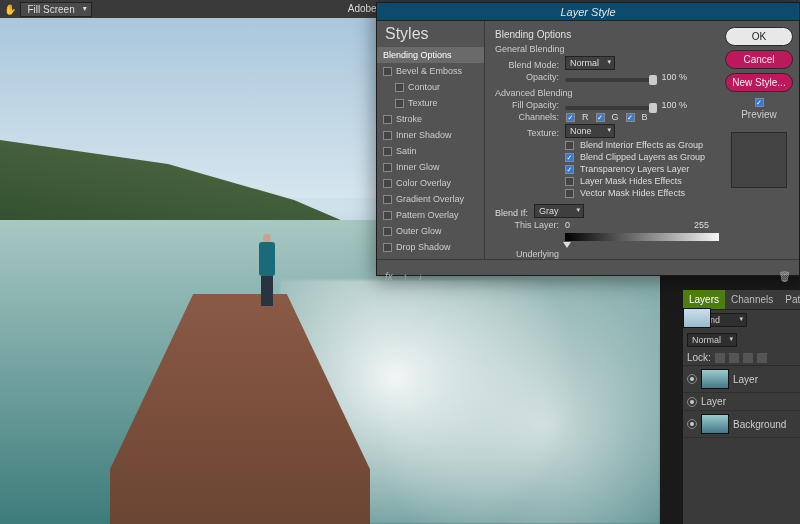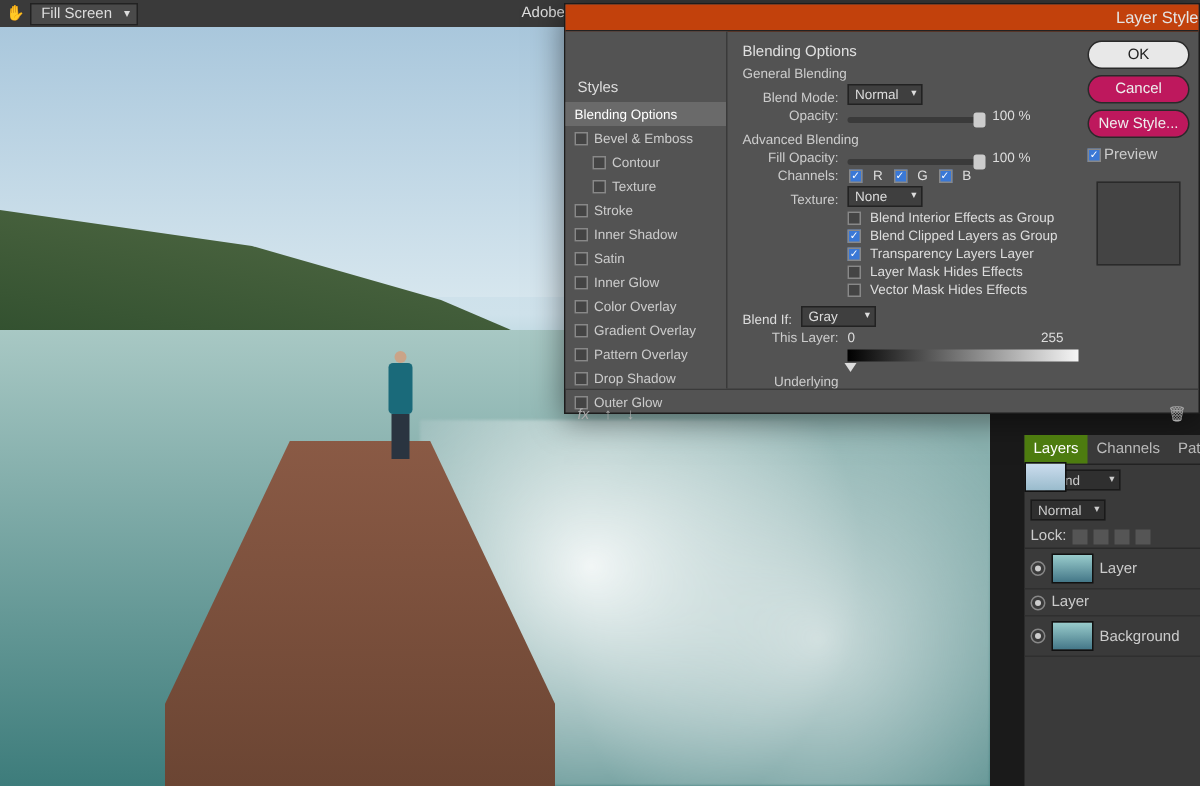--- a/index.html
+++ b/index.html
@@ -14,24 +14,24 @@
   .person .body{width:16px;height:34px;background:#1a6a7a;margin:0 auto;border-radius:3px;}
   .person .legs{width:12px;height:30px;background:#2a3440;margin:0 auto;}
   .clouds{position:absolute;top:280px;right:0;width:380px;height:244px;background:radial-gradient(circle at 30% 40%,rgba(255,255,255,.9),rgba(140,175,175,.3) 60%),radial-gradient(circle at 70% 60%,rgba(255,255,255,.85),rgba(120,165,165,.2) 55%);filter:blur(1px);}
   .topbar { position:absolute; top:0; left:0; width:800px; height:18px; background:#3a3a3a; text-align:center; line-height:18px; color:#ddd; font-size:10px;}
   .optbar { position:absolute; top:0; left:0; height:18px; display:flex; align-items:center; gap:4px; padding-left:4px;}
   .dropdown{background:#4a4a4a;border:1px solid #222;padding:1px 16px 1px 6px;font-size:10px;color:#ddd;position:relative;}
   .dropdown::after{content:"▾";position:absolute;right:4px;top:1px;font-size:8px;}
 
   
   .dialog { position:absolute; top:2px; left:376px; width:424px; height:274px; background:#535353; border:1px solid #1c1c1c; box-shadow:0 4px 20px rgba(0,0,0,.5);}
-  .dlg-titlebar{height:18px;background:#c2410c;text-align:right;line-height:18px;font-size:11px;color:#e4e4e4;border-bottom:1px solid #222;}
+  .dlg-titlebar{height:18px;background:#0c4a6e;text-align:center;line-height:18px;font-size:11px;color:#e4e4e4;border-bottom:1px solid #222;font-style:italic;}
   .dlg-body{display:flex;height:238px;}
   .styles-col{width:108px;background:#535353;border-right:1px solid #3a3a3a;}
-  .styles-hdr{padding:4px 8px;font-size:10px;color:#ddd;margin-top:28px;}
+  .styles-hdr{padding:4px 8px;font-size:16px;color:#ddd;}
   .style-row{display:flex;align-items:center;gap:4px;padding:3px 6px;font-size:9px;color:#ccc;cursor:default;}
   .style-row.selected{background:#6a6a6a;color:#fff;}
   .style-row.sub{padding-left:18px;}
   .cb{width:9px;height:9px;border:1px solid #888;background:#444;display:inline-block;}
   .cb.on{background:#3a78d6;}
   .cb.on::after{content:"✓";color:#fff;font-size:7px;display:block;line-height:7px;text-align:center;}
   .center-col{flex:1;padding:6px 10px;font-size:9px;color:#ddd;overflow:hidden;}
   .sect{font-size:10px;margin:2px 0 4px;color:#e0e0e0;}
   .row{display:flex;align-items:flex-end;gap:6px;margin:2px 0;}
   .lbl{width:64px;text-align:right;color:#ccc;}
@@ -41,21 +41,21 @@
   .slider .thumb{position:absolute;top:-3px;width:8px;height:10px;background:#ccc;border-radius:2px;}
   .num{width:26px;text-align:right;}
   .pct::after{content:" %";}
   .chanrow .cb{margin:0 1px;}
   .blendif-track{width:160px;height:8px;background:linear-gradient(to right,#000,#fff);position:relative;margin-top:3px;}
   .bi-arrow{position:absolute;width:0;height:0;border-left:4px solid transparent;border-right:4px solid transparent;}
   .bi-arrow.bot{border-top:6px solid #ddd;bottom:-7px;}
   .right-col{width:80px;padding:6px;display:flex;flex-direction:column;gap:4px;align-items:stretch;}
   .btn{background:#be185d;border:1px solid #2a2a2a;border-radius:10px;padding:3px 0;text-align:center;font-size:10px;color:#eee;}
   .btn.primary{background:#e8e8e8;color:#222;}
-  .preview-sw{display:flex;align-items:center;gap:2px;justify-content:flex-start;margin-top:2px;}
+  .preview-sw{display:flex;align-items:center;gap:2px;justify-content:flex-end;margin-top:2px;flex-direction:column;}
   .preview-box{width:56px;height:56px;background:#444;border:1px solid #2a2a2a;margin:8px auto 0;}
   .dlg-footer{height:18px;border-top:1px solid #3a3a3a;display:flex;align-items:center;gap:10px;padding:16px 8px;color:#aaa;}
   .ic{font-style:italic;}
 
   
   .panels{position:absolute;right:0;top:290px;width:118px;height:234px;background:#3a3a3a;border-left:1px solid #1a1a1a;}
   .ptabs{display:flex;border-bottom:1px solid #222;}
   .ptab{padding:4px 6px;font-size:10px;color:#bbb;}
   .ptab.active{background:#4d7c0f;color:#fff;}
   .prow{display:flex;align-items:center;gap:3px;padding:3px 4px;font-size:9px;}
@@ -137,25 +137,25 @@
           <div class="style-row">
             <span class="cb"></span>
             <span>Gradient Overlay</span>
           </div>
           <div class="style-row">
             <span class="cb"></span>
             <span>Pattern Overlay</span>
           </div>
           <div class="style-row">
             <span class="cb"></span>
+            <span>Outer Glow</span>
+          </div>
+          <div class="style-row">
+            <span class="cb"></span>
             <span>Drop Shadow</span>
-          </div>
-          <div class="style-row">
-            <span class="cb"></span>
-            <span>Outer Glow</span>
           </div>
         </div>
     </div>
     <div class="center-col">
       <div class="sect">Blending Options</div>
       <div style="color:#ccc;margin-bottom:2px;">General Blending</div>
       <div class="row">
         <span class="lbl">Blend Mode:</span>
         <span class="select">Normal</span>
       </div>

